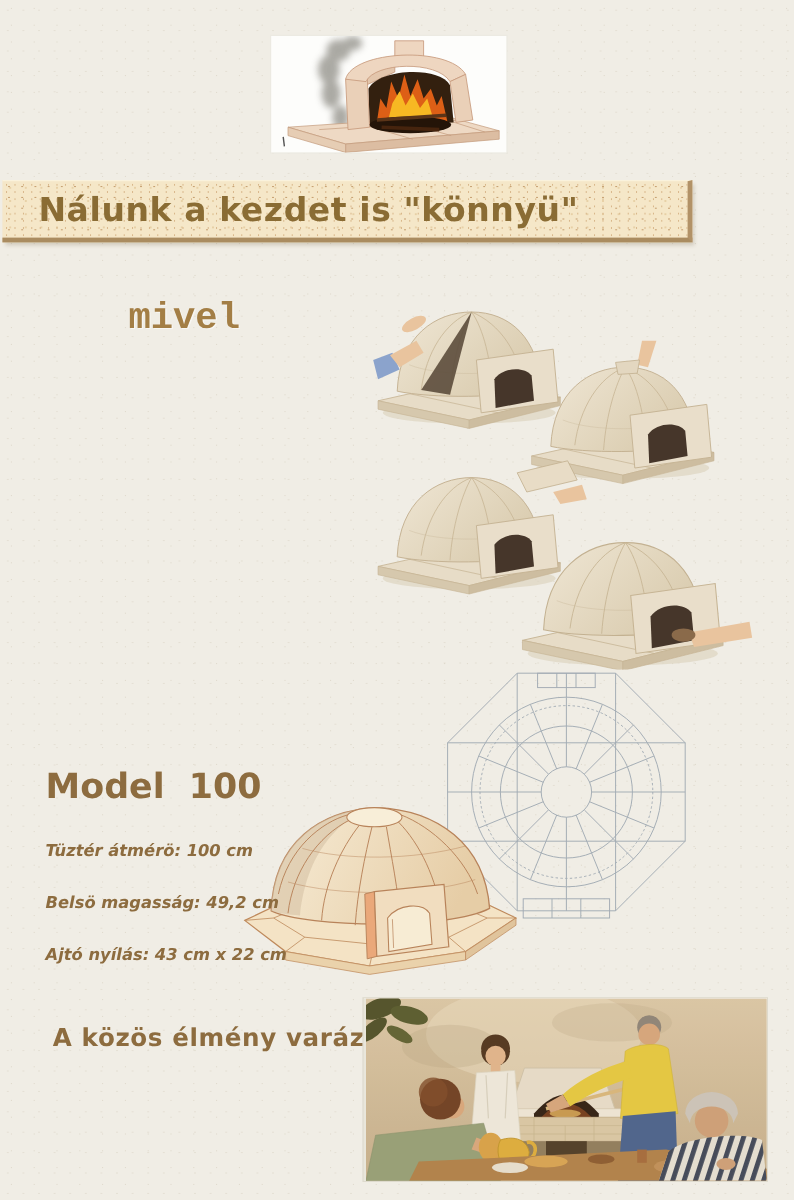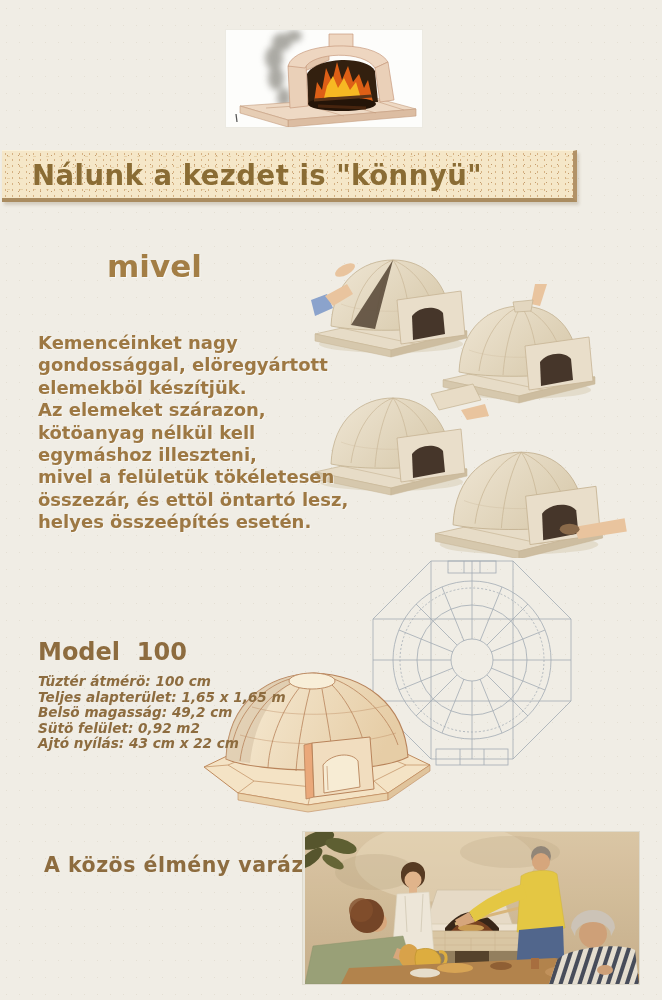--- a/index.html
+++ b/index.html
@@ -12,26 +12,26 @@
   
   .hero-box{left:226px;top:30px;width:196px;height:97px;background:#fdfdfb;box-shadow:0 0 0 1px #eceae2;}
   
   .banner{left:2px;top:150px;width:571px;height:47px;
     background-color:#f5e7c8;
     background-image:radial-gradient(#d5b183 .7px,transparent .8px),radial-gradient(#c29a6b .6px,transparent .75px),radial-gradient(#e7d0a6 1px,transparent 1.15px),radial-gradient(#b98f63 .5px,transparent .65px);
     background-size:7px 6px,11px 9px,13px 11px,17px 8px;
     border-top:1px solid #faf2dc;border-right:4px solid #b29267;border-bottom:4px solid #aa8c60;
     box-shadow:2px 3px 3px rgba(110,90,60,.22);}
   .banner-text{margin:0;padding:8px 0 0 30px;font-size:27.5px;font-weight:bold;color:#8a6c34;letter-spacing:.5px;white-space:pre;}
-  .subheading{left:107px;top:248px;font-size:31px;font-weight:bold;color:#a37e45;text-shadow:1px 1px 0 rgba(255,255,255,.55);}
+  .subheading{left:107px;top:248px;font-size:31px;font-weight:bold;color:#a37e45;text-shadow:1px 1px 0 rgba(255,255,255,.55);font-family:Liberation Mono, monospace;}
   .intro{left:38px;top:332px;width:320px;font-size:18px;line-height:22.4px;font-weight:bold;color:#9d7843;
     white-space:pre-line;text-shadow:1px 1px 0 rgba(255,255,255,.5);z-index:6;}
-  .model-heading{left:38px;top:638px;font-size:24px;font-weight:bold;color:#8d6c3f;white-space:pre;z-index:7;}
+  .model-heading{left:38px;top:638px;font-size:29px;font-weight:bold;color:#8d6c3f;white-space:pre;z-index:7;}
   .model-specs{left:38px;top:674px;z-index:7;}
-  .model-specs div{font-size:13.6px;line-height:15.6px;font-weight:bold;font-style:italic;color:#8d6c3f;white-space:pre;}
+  .model-specs div{font-size:13.6px;line-height:15.6px;font-weight:bold;font-style:italic;color:#8d6c3f;white-space:pre;margin-top:28px;}
   .closing{left:44px;top:853px;font-size:20.5px;font-weight:bold;color:#8d6c3f;letter-spacing:.5px;}
   .assembly{left:303px;top:228px;z-index:4;}
   .floorplan{left:368px;top:554px;z-index:1;}
   .modeloven{left:192px;top:645px;z-index:3;}
   .family-box{left:303px;top:832px;width:334px;height:152px;z-index:5;border-left:2px solid #e9e6db;box-shadow:0 0 0 1px #dedacd;}
   svg{display:block;}
 </style>
 </head>
 <body>
 
@@ -75,29 +75,20 @@
       <path d="M10,84 L11,92" stroke="#555" stroke-width="1.2"></path>
     </svg>
   </div>
 
   <div class="abs banner">
     <p class="banner-text">Nálunk a kezdet is "könnyü"</p>
   </div>
 
   <div class="abs subheading">mivel</div>
 
-  <div class="abs intro">Kemencéinket nagy
-gondossággal, elöregyártott
-elemekböl készítjük.
-Az elemeket szárazon,
-kötöanyag nélkül kell
-egymáshoz illeszteni,
-mivel a felületük tökéletesen
-összezár, és ettöl öntartó lesz,
-helyes összeépítés esetén.</div>
 
   <div class="abs assembly">
     <svg width="352" height="330" viewBox="0 0 352 330">
       <defs>
         <linearGradient id="dg" x1="0" y1="0" x2="1" y2=".6">
           <stop offset="0" stop-color="#efe6d4"></stop>
             <stop offset="1" stop-color="#d9cbae"></stop>
         </linearGradient>
         <g id="aov">
           <ellipse cx="80" cy="106" rx="72" ry="9" fill="#ddd4c0" opacity=".7"></ellipse>
@@ -198,23 +189,21 @@
         <polygon points="120,98 178,92 182,144 122,152" fill="#f1ddbf" stroke="#b8835a" stroke-width="1"></polygon>
         <path d="M 132,148 L 131,120 C 140,108 160,107 166,116 L 168,142 Z" fill="#f7ecd4" stroke="#b8835a" stroke-width=".9"></path>
         <path d="M 136,145 L 135,121" stroke="#b8835a" stroke-width=".6" fill="none"></path>
       </g>
     </svg>
   </div>
 
   <div class="abs model-heading">Model  100</div>
   <div class="abs model-specs">
     <div>Tüztér átmérö: 100 cm</div>
-    <div>Teljes alapterület: 1,65 x 1,65 m</div>
     <div>Belsö magasság: 49,2 cm</div>
-    <div>Sütö felület: 0,92 m2</div>
     <div>Ajtó nyílás: 43 cm x 22 cm</div>
   </div>
 
   <div class="abs closing">A közös élmény varázsa</div>
 
   <div class="abs family-box">
     <svg width="334" height="152" viewBox="0 0 334 152">
       <defs>
         <linearGradient id="wg" x1="0" y1="0" x2="0" y2="1">
           <stop offset="0" stop-color="#dcc9a8"></stop>

